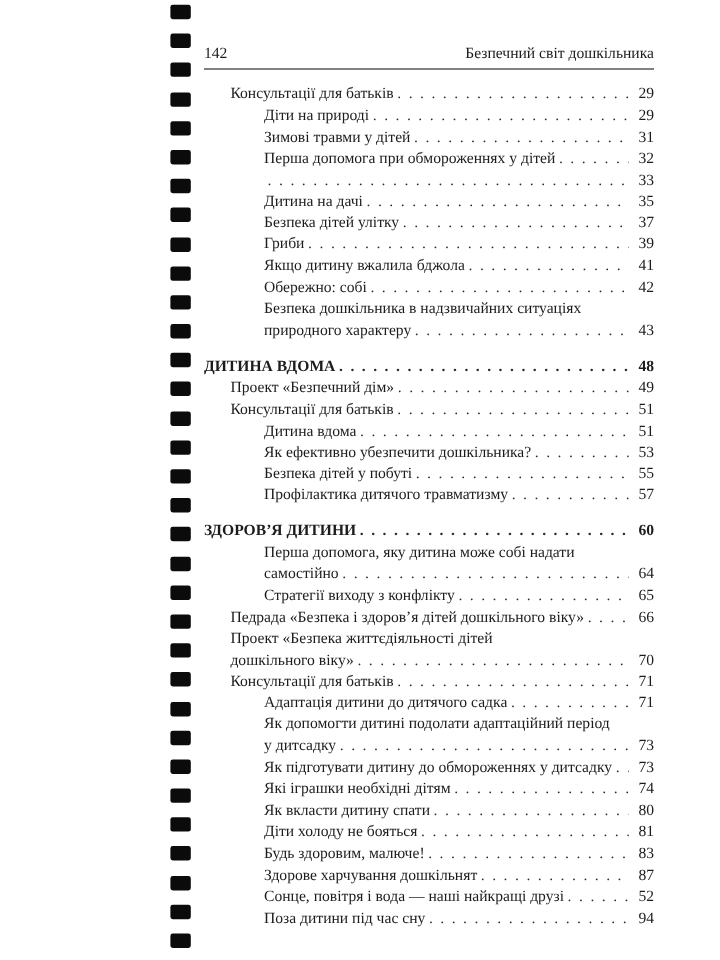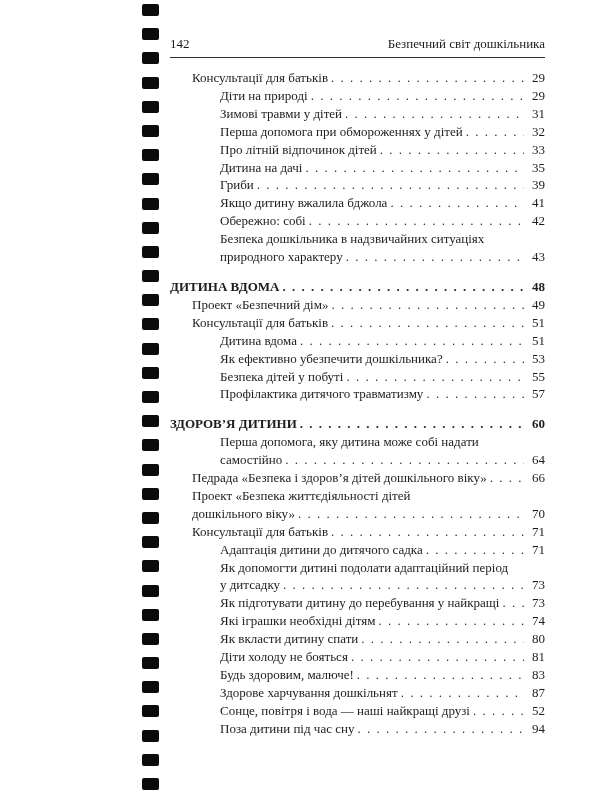--- a/index.html
+++ b/index.html
@@ -145,28 +145,32 @@
           <span class="entry-text">Зимові травми у дітей</span>
           <span class="dots"></span>
           <span class="pagenum">31</span>
         </div>
         <div class="row indent-2">
           <span class="entry-text">Перша допомога при обмороженнях у дітей</span>
           <span class="dots"></span>
           <span class="pagenum">32</span>
         </div>
         <div class="row indent-2">
-          <span class="entry-text">Про літній відпочинок дітей</span>
           <span class="dots"></span>
           <span class="pagenum">33</span>
         </div>
         <div class="row indent-2">
           <span class="entry-text">Дитина на дачі</span>
           <span class="dots"></span>
           <span class="pagenum">35</span>
+        </div>
+        <div class="row indent-2">
+          <span class="entry-text">Безпека дітей улітку</span>
+          <span class="dots"></span>
+          <span class="pagenum">37</span>
         </div>
         <div class="row indent-2">
           <span class="entry-text">Гриби</span>
           <span class="dots"></span>
           <span class="pagenum">39</span>
         </div>
         <div class="row indent-2">
           <span class="entry-text">Якщо дитину вжалила бджола</span>
           <span class="dots"></span>
           <span class="pagenum">41</span>
@@ -225,20 +229,25 @@
           <span class="pagenum">60</span>
         </div>
         <div class="row indent-2">
           <span class="entry-text">Перша допомога, яку дитина може собі надати</span>
         </div>
         <div class="row indent-2">
           <span class="entry-text">самостійно</span>
           <span class="dots"></span>
           <span class="pagenum">64</span>
         </div>
+        <div class="row indent-2">
+          <span class="entry-text">Стратегії виходу з конфлікту</span>
+          <span class="dots"></span>
+          <span class="pagenum">65</span>
+        </div>
         <div class="row indent-1">
           <span class="entry-text">Педрада «Безпека і здоров’я дітей дошкільного віку»</span>
           <span class="dots"></span>
           <span class="pagenum">66</span>
         </div>
         <div class="row indent-1">
           <span class="entry-text">Проект «Безпека життєдіяльності дітей</span>
         </div>
         <div class="row indent-1">
           <span class="entry-text">дошкільного віку»</span>
@@ -257,21 +266,21 @@
         </div>
         <div class="row indent-2">
           <span class="entry-text">Як допомогти дитині подолати адаптаційний період</span>
         </div>
         <div class="row indent-2">
           <span class="entry-text">у дитсадку</span>
           <span class="dots"></span>
           <span class="pagenum">73</span>
         </div>
         <div class="row indent-2">
-          <span class="entry-text">Як підготувати дитину до перебування у найкращі</span>
+          <span class="entry-text">Як підготувати дитину до обмороженнях у дитсадку</span>
           <span class="dots"></span>
           <span class="pagenum">73</span>
         </div>
         <div class="row indent-2">
           <span class="entry-text">Які іграшки необхідні дітям</span>
           <span class="dots"></span>
           <span class="pagenum">74</span>
         </div>
         <div class="row indent-2">
           <span class="entry-text">Як вкласти дитину спати</span>

